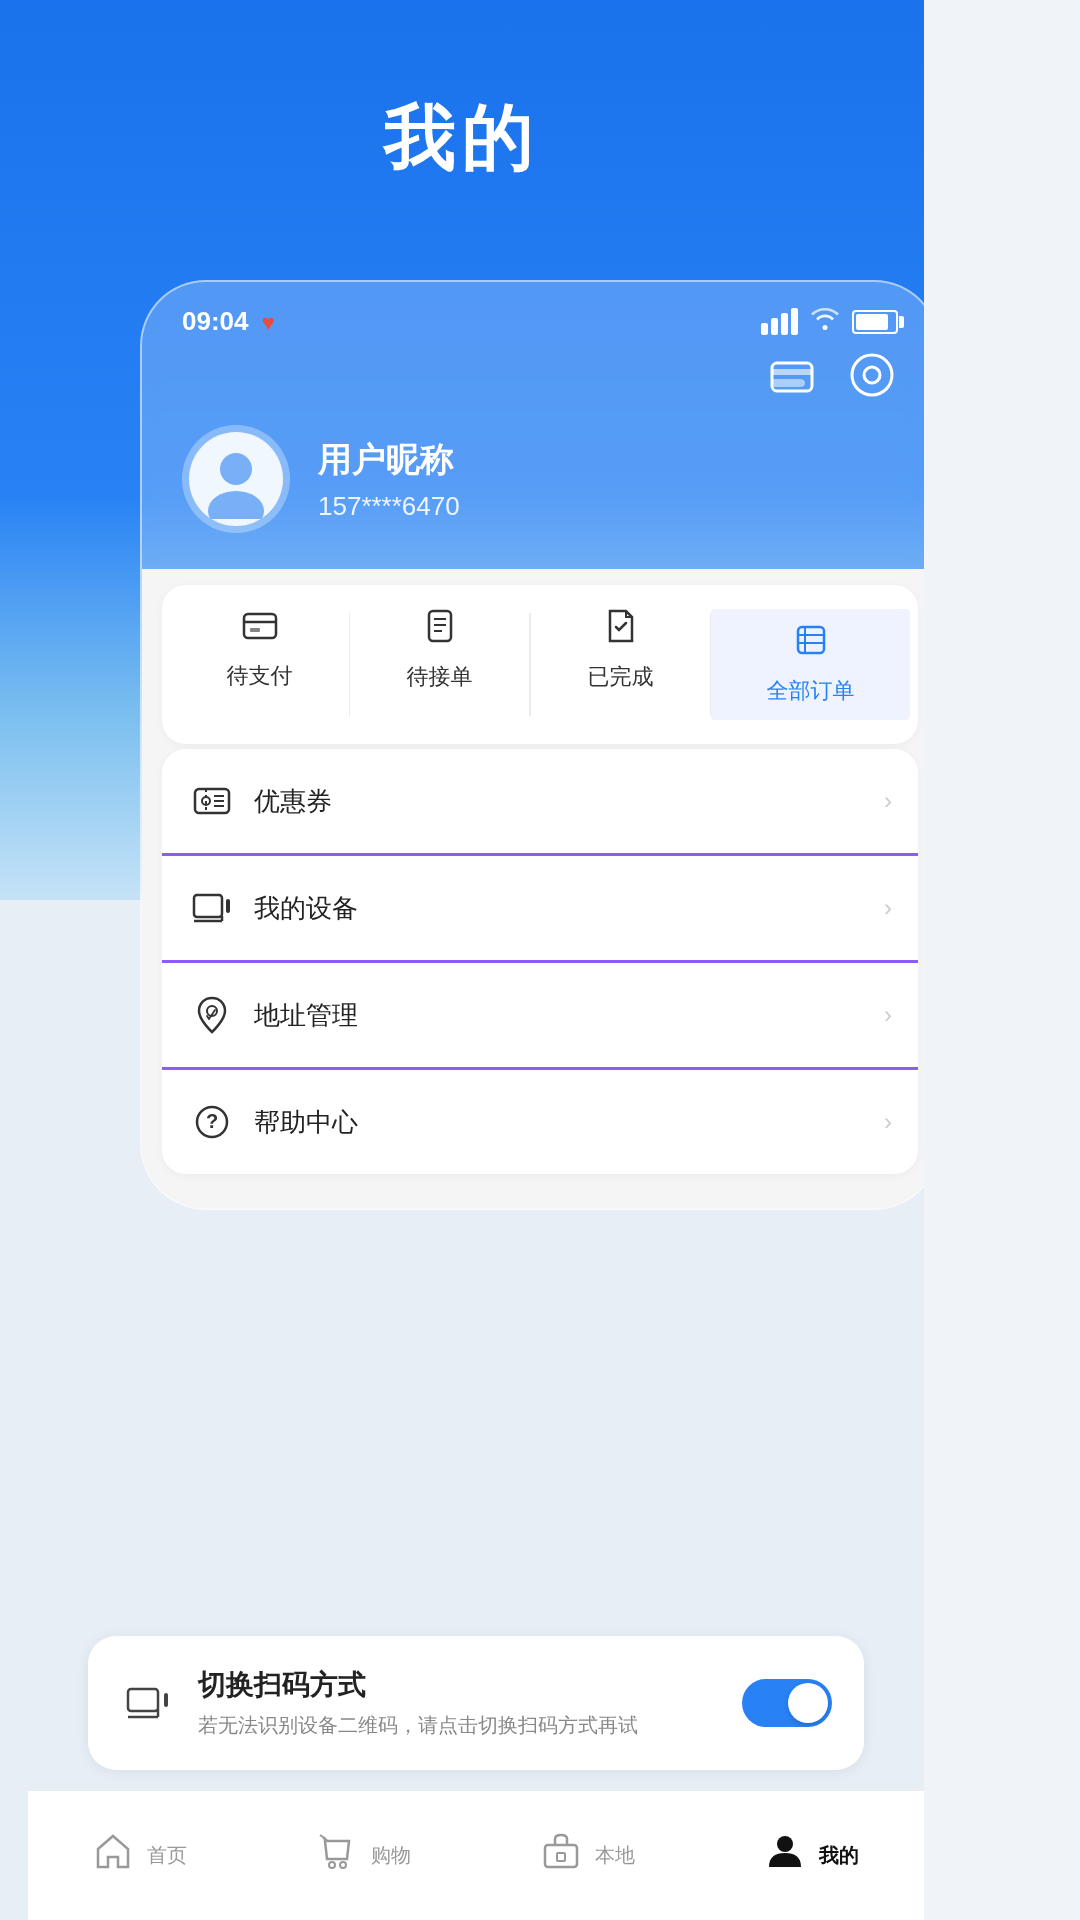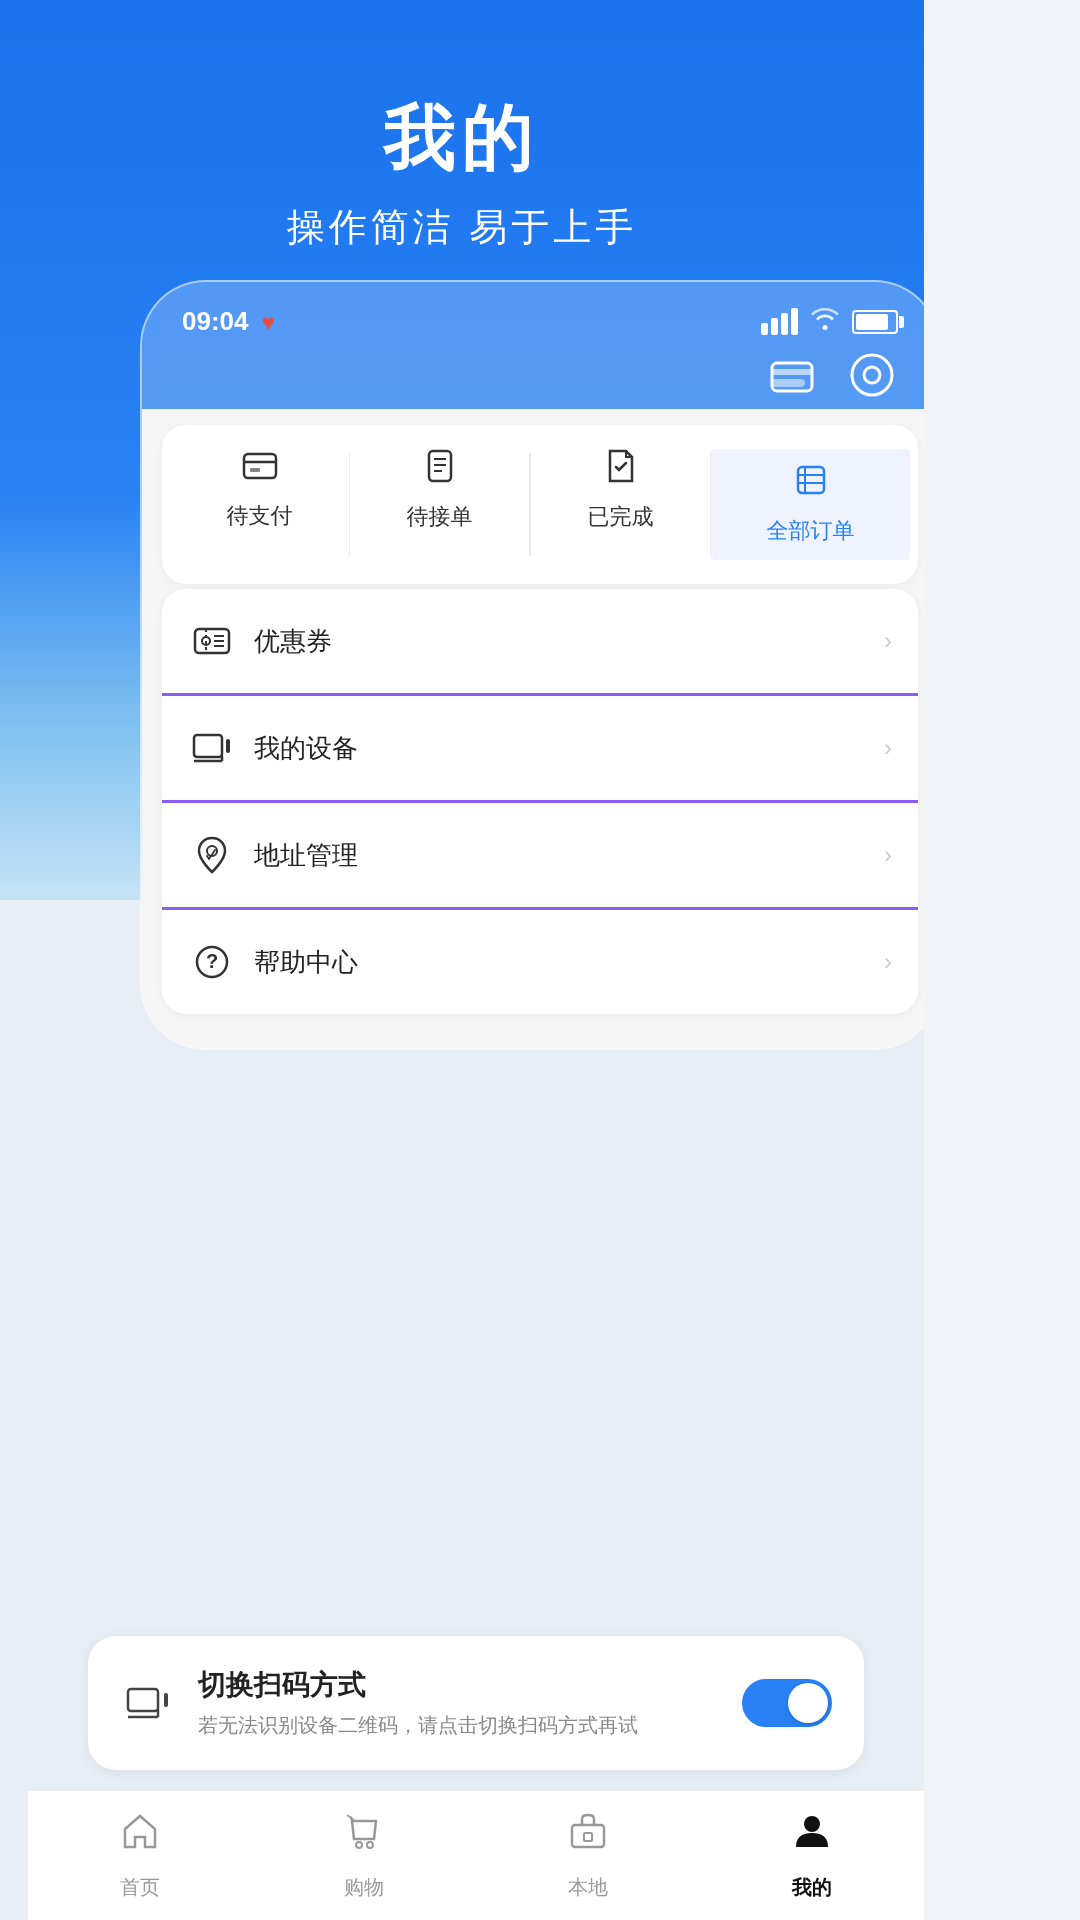--- a/index.html
+++ b/index.html
@@ -286,42 +286,41 @@
     }
     .bmnav {
       background: white;
       height: 130px;
       display: flex;
       border-top: 1px solid #eaeaea;
     }
     .bni {
       flex: 1;
       display: flex;
-      flex-direction: column;
+      flex-direction: row;
       align-items: center;
       justify-content: center;
       gap: 14px;
     }
     .bni-icon { font-size: 40px; color: #999; }
     .bni-icon.act { color: #111; }
     .bni-label { font-size: 20px; color: #999; }
     .bni-label.act { color: #111; font-weight: 600; }
   </style>
 </head>
 <body>
 
 <div class="wrapper">
 
   <div class="bg-top"></div>
 
   <div class="bg-bottom"></div>
 
   <div class="page-title-area">
     <div class="main-title">我的</div>
-    <div class="main-subtitle">操作简洁 易于上手</div>
   </div>
 
   <div class="phone-frame">
 
     <div class="pstatus">
       <div class="pstatus-time">
         <span>09:04</span>
         <span class="heart-icon">♥</span>
       </div>
       <div class="pstatus-right">
@@ -353,20 +352,34 @@
         </svg>
       </div>
       <div class="topicon">
         <svg width="44" height="44" viewBox="0 0 44 44" fill="none">
           <circle cx="22" cy="22" r="8" stroke="white" stroke-width="3" fill="none"></circle>
           <circle cx="22" cy="22" r="20" stroke="white" stroke-width="3" fill="none"></circle>
         </svg>
       </div>
     </div>
 
+    <div class="profile-row">
+      <div class="ava">
+        <div class="ava-inner">
+          <svg width="80" height="80" viewBox="0 0 80 80" fill="none">
+            <circle cx="40" cy="30" r="16" fill="#5b9cf5" opacity="0.8"></circle>
+            <ellipse cx="40" cy="72" rx="28" ry="20" fill="#5b9cf5" opacity="0.8"></ellipse>
+          </svg>
+        </div>
+      </div>
+      <div class="profile-texts">
+        <div class="pname">用户昵称</div>
+        <div class="pphone">157****6470</div>
+      </div>
+    </div>
 
     <div class="phone-body">
 
       <div class="ocard">
 
         <div class="otab">
           <div class="otab-icon">
             <svg width="36" height="32" viewBox="0 0 36 32" fill="none">
               <rect x="2" y="4" width="32" height="24" rx="4" stroke="#333" stroke-width="2.5" fill="none"></rect>
               <line x1="2" y1="12" x2="34" y2="12" stroke="#333" stroke-width="2.5"></line>

